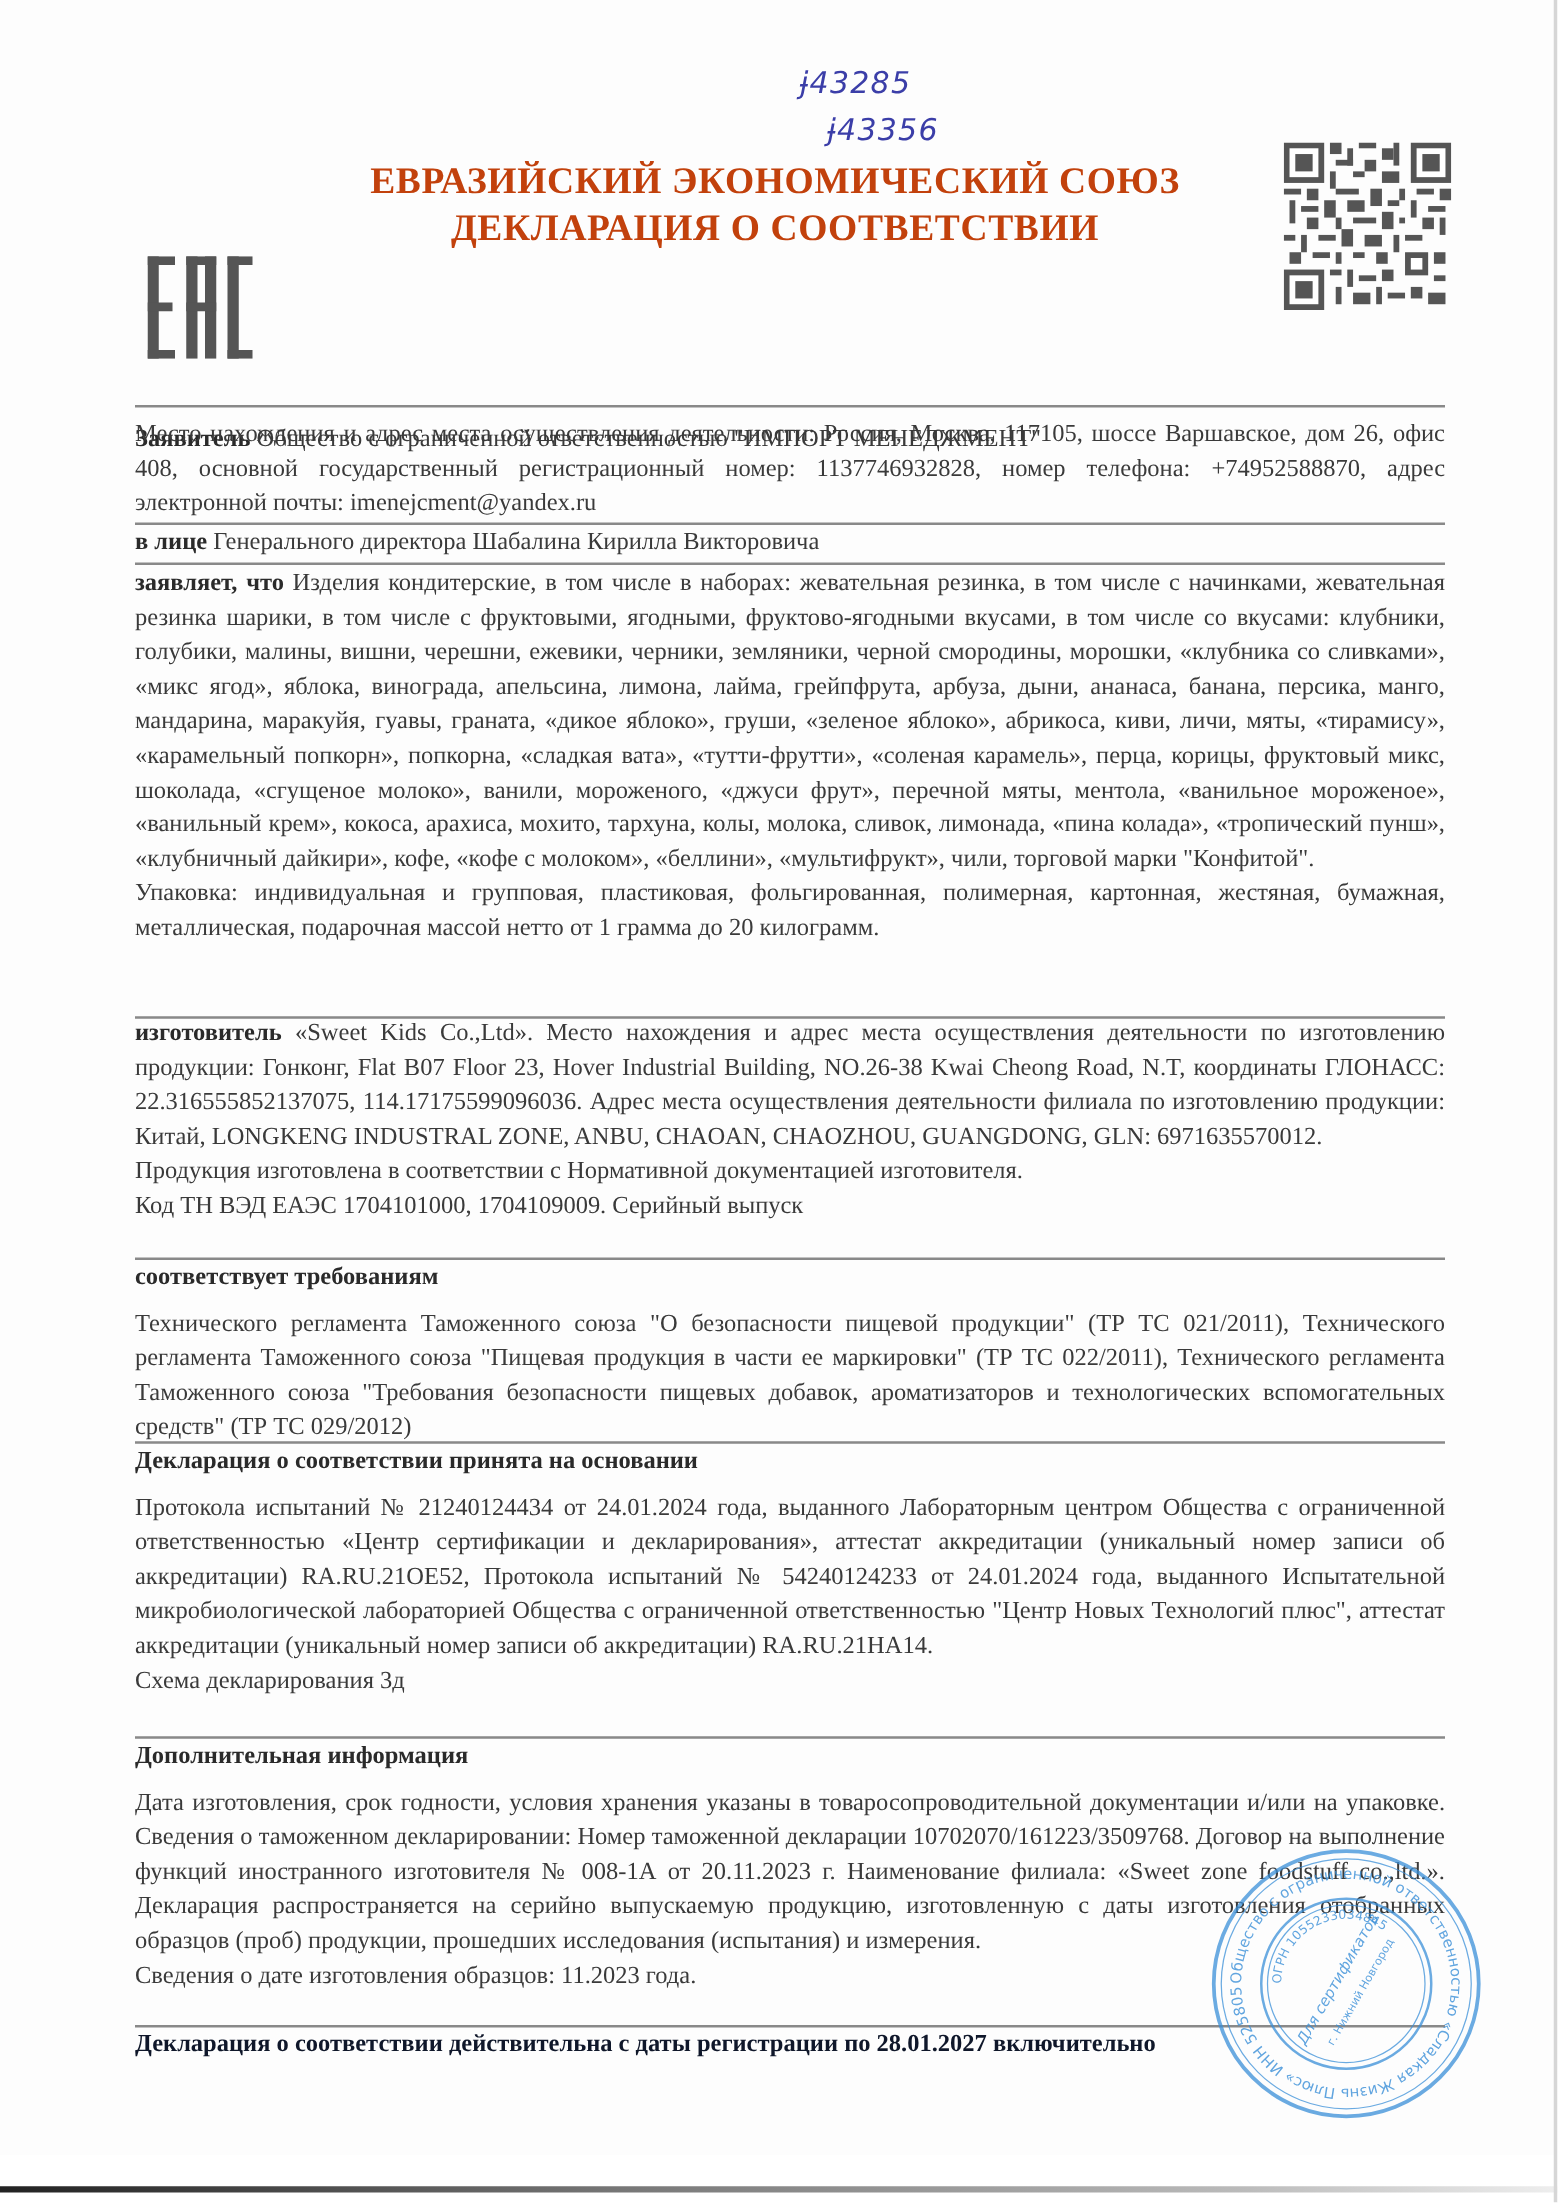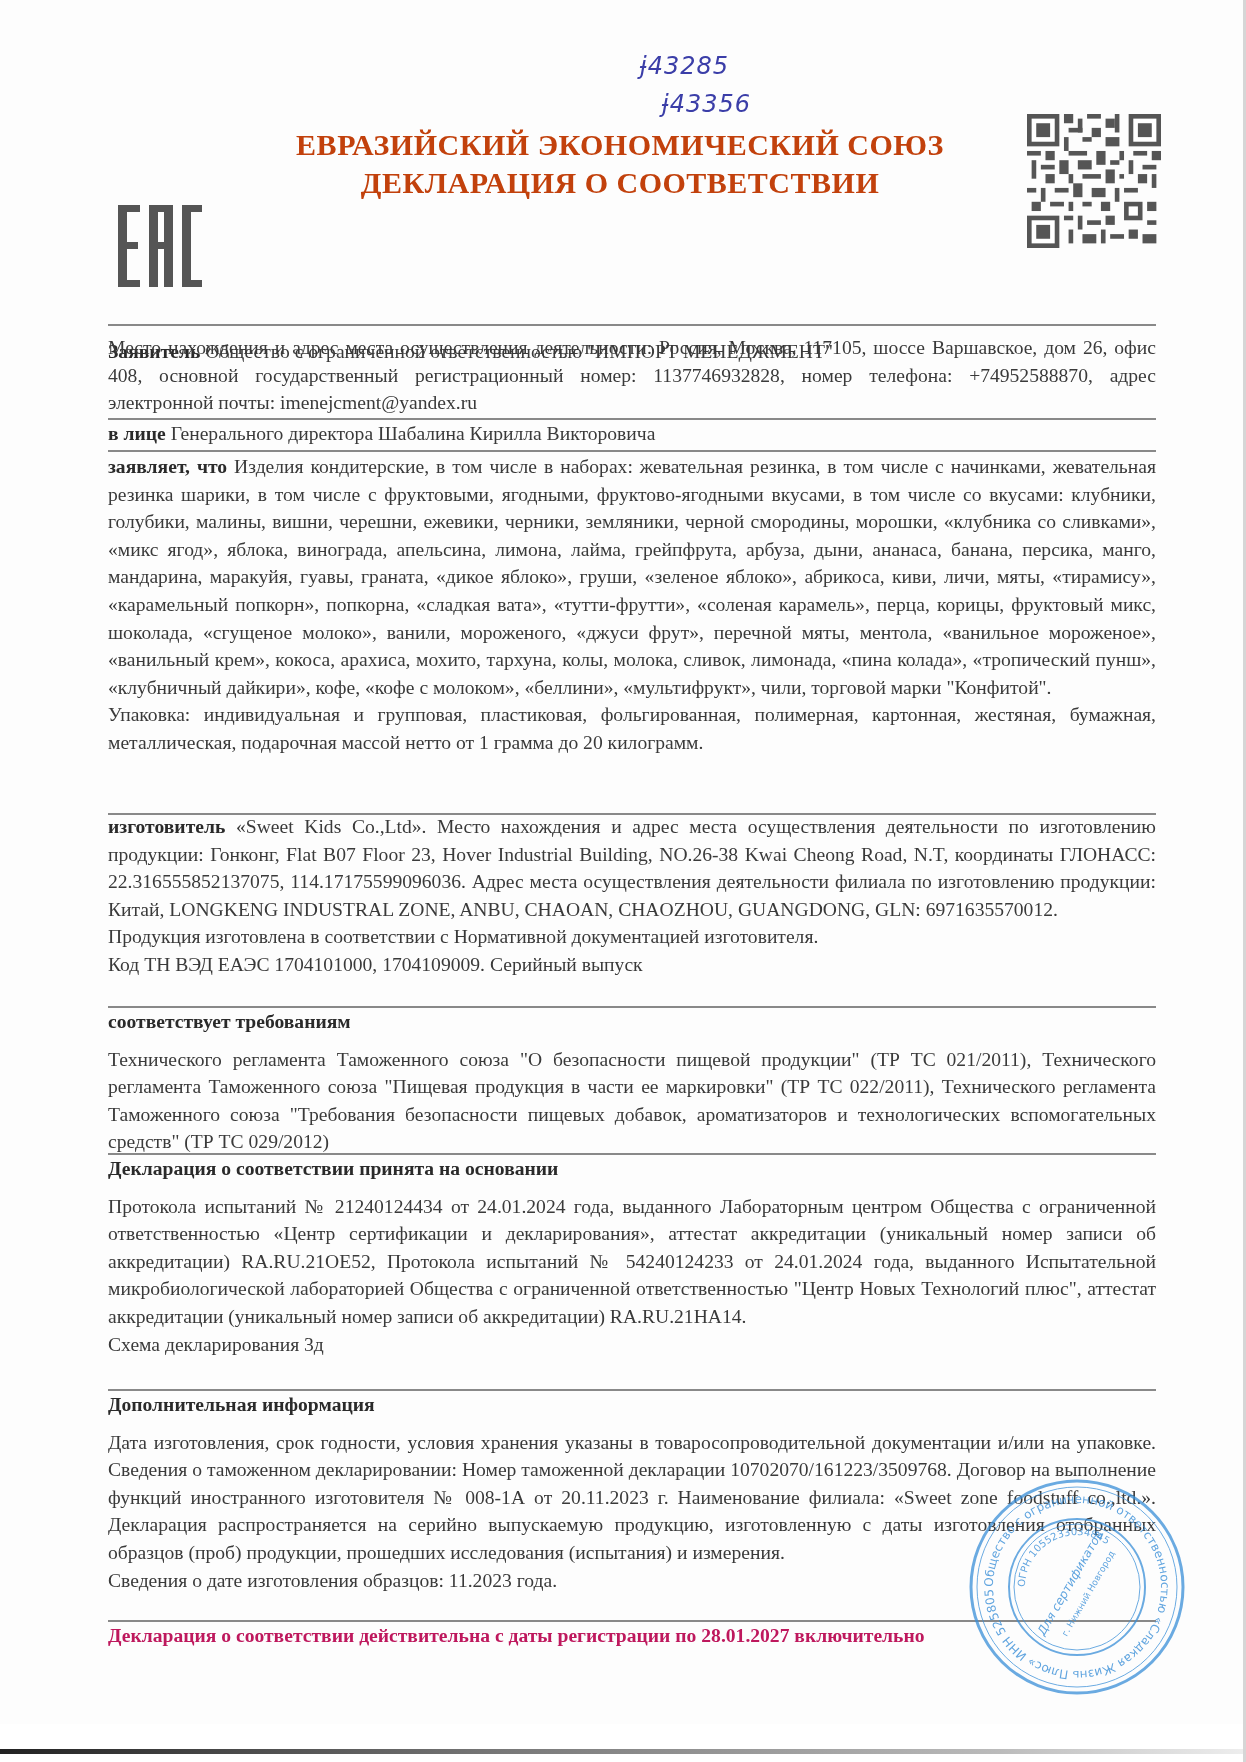--- a/index.html
+++ b/index.html
@@ -157,21 +157,21 @@
   </div>
   <div class="rule" style="top:1389px;"></div>
 
   <div class="block" style="top:1391px;">
     <p><b>Дополнительная информация</b></p>
     <p style="margin-top:10px;">Дата изготовления, срок годности, условия хранения указаны в товаросопроводительной документации и/или на упаковке. Сведения о таможенном декларировании: Номер таможенной декларации 10702070/161223/3509768. Договор на выполнение функций иностранного изготовителя № 008-1А от 20.11.2023 г. Наименование филиала: «Sweet zone foodstuff co.,ltd.». Декларация распространяется на серийно выпускаемую продукцию, изготовленную с даты изготовления отобранных образцов (проб) продукции, прошедших исследования (испытания) и измерения.</p>
     <p>Сведения о дате изготовления образцов: 11.2023 года.</p>
   </div>
   <div class="rule" style="top:1620px;"></div>
 
-  <div class="block" style="top:1622px; font-weight:bold; color:#be185d;">
+  <div class="block" style="top:1622px; font-weight:bold; color:#0f172a;">
     <p>Декларация о соответствии  действительна с даты регистрации по 28.01.2027 включительно</p>
   </div>
 
   <svg class="stamp" viewBox="0 0 225 225">
     <g fill="none" stroke="#3a8fd8" opacity="0.75">
       <circle cx="112" cy="112" r="106" stroke-width="3"></circle>
       <circle cx="112" cy="112" r="100" stroke-width="1"></circle>
       <circle cx="112" cy="112" r="68" stroke-width="2"></circle>
       <circle cx="112" cy="112" r="63" stroke-width="1"></circle>
     </g>

